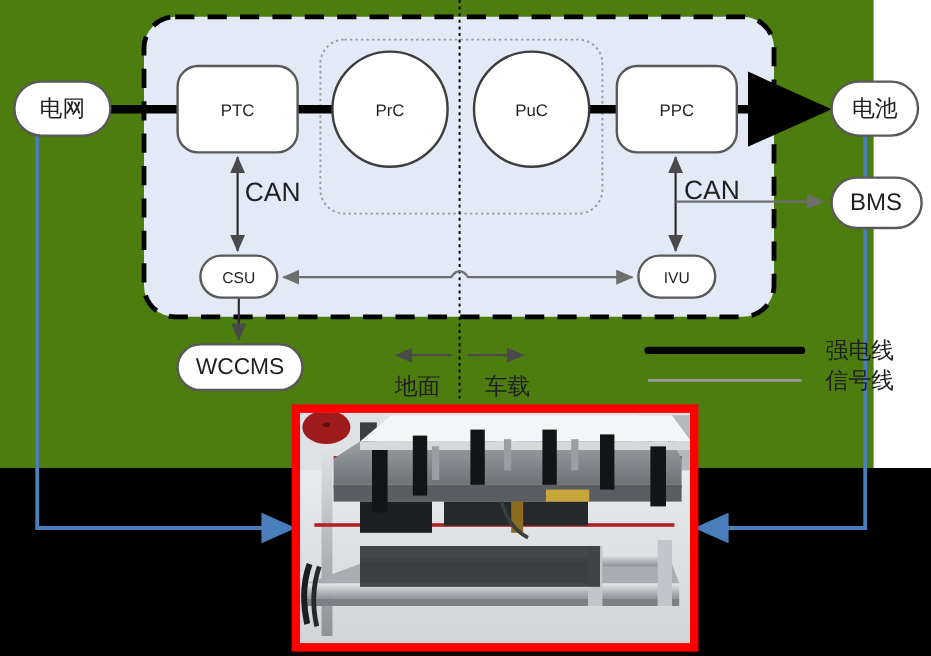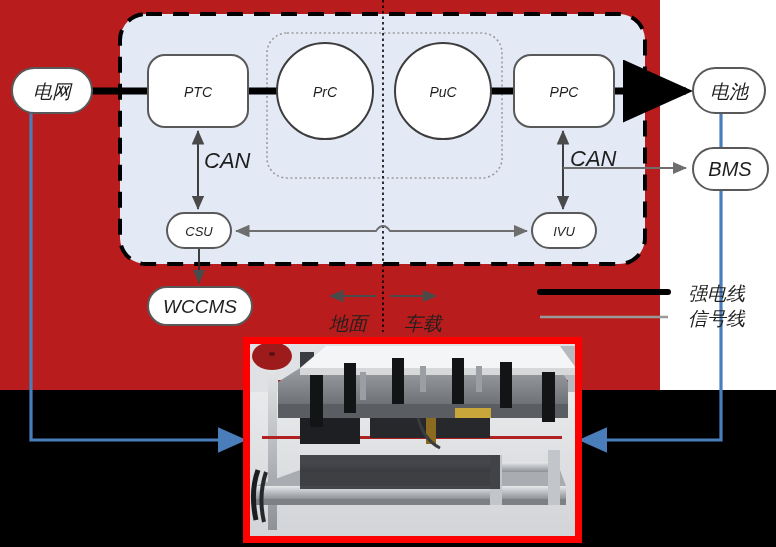--- a/index.html
+++ b/index.html
@@ -1,18 +1,18 @@
 <!DOCTYPE html>
 <html><head>
 <meta charset="utf-8">
 <style>
   html,body{margin:0;padding:0;background:#ffffff;}
   body{width:776px;height:547px;overflow:hidden;
        font-family:"Liberation Sans","DejaVu Sans",sans-serif;}
-  #stage{position:relative;width:660px;height:547px;background:#b91c1c;font-style:italic;}
+  #stage{position:relative;width:728px;height:547px;background:#4d7c0f;}
   #svgroot{position:absolute;left:0;top:0;width:776px;height:547px;}
   .nodelabel{font-family:"Liberation Sans","DejaVu Sans",sans-serif;}
 </style>
 </head>
 <body>
 
 <div id="stage">
   <svg id="svgroot" viewBox="0 0 776 547">
     <defs>
       <marker id="arrThickBlack" markerWidth="10" markerHeight="9" refX="9" refY="4.5" orient="auto">

